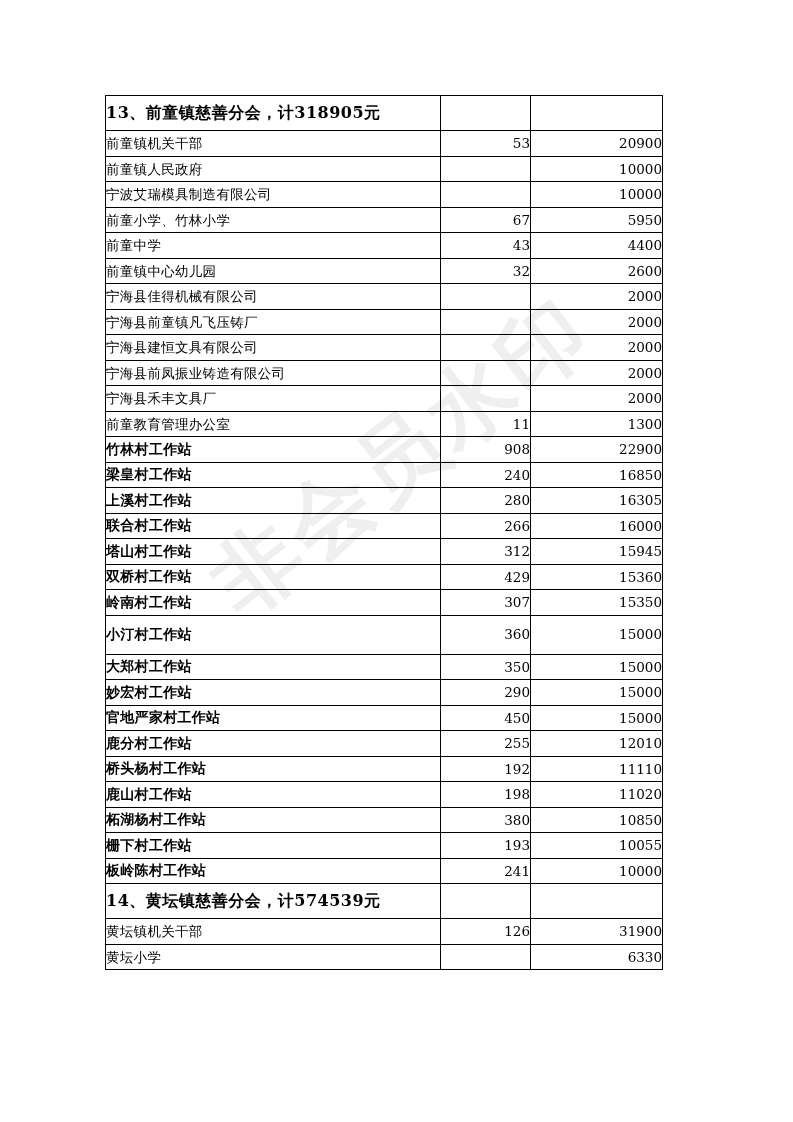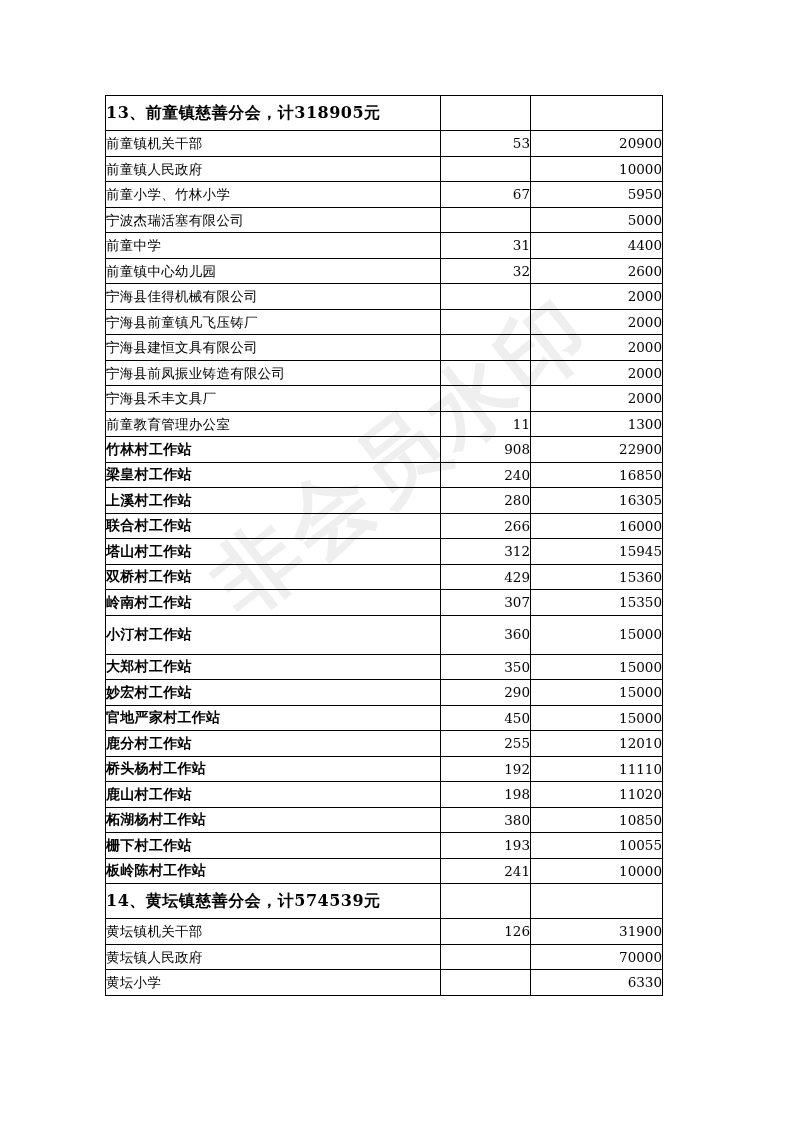--- a/index.html
+++ b/index.html
@@ -113,32 +113,32 @@
           <td class="cell-name">前童镇机关干部</td>
           <td class="cell-num">53</td>
           <td class="cell-num">20900</td>
         </tr>
         <tr class="normal">
           <td class="cell-name">前童镇人民政府</td>
           <td class="cell-num"></td>
           <td class="cell-num">10000</td>
         </tr>
         <tr class="normal">
+          <td class="cell-name">宁波艾瑞模具制造有限公司</td>
+          <td class="cell-num"></td>
+          <td class="cell-num">10000</td>
+        </tr>
+        <tr class="normal">
           <td class="cell-name">前童小学、竹林小学</td>
           <td class="cell-num">67</td>
           <td class="cell-num">5950</td>
         </tr>
         <tr class="normal">
-          <td class="cell-name">宁波杰瑞活塞有限公司</td>
-          <td class="cell-num"></td>
-          <td class="cell-num">5000</td>
-        </tr>
-        <tr class="normal">
           <td class="cell-name">前童中学</td>
-          <td class="cell-num">31</td>
+          <td class="cell-num">43</td>
           <td class="cell-num">4400</td>
         </tr>
         <tr class="normal">
           <td class="cell-name">前童镇中心幼儿园</td>
           <td class="cell-num">32</td>
           <td class="cell-num">2600</td>
         </tr>
         <tr class="normal">
           <td class="cell-name">宁海县佳得机械有限公司</td>
           <td class="cell-num"></td>
@@ -258,25 +258,20 @@
           <td class="cell-name">14、黄坛镇慈善分会，计574539元</td>
           <td class="cell-num"></td>
           <td class="cell-num"></td>
         </tr>
         <tr class="normal">
           <td class="cell-name">黄坛镇机关干部</td>
           <td class="cell-num">126</td>
           <td class="cell-num">31900</td>
         </tr>
         <tr class="normal">
-          <td class="cell-name">黄坛镇人民政府</td>
-          <td class="cell-num"></td>
-          <td class="cell-num">70000</td>
-        </tr>
-        <tr class="normal">
           <td class="cell-name">黄坛小学</td>
           <td class="cell-num"></td>
           <td class="cell-num">6330</td>
         </tr>
       </tbody>
   </table>
 
 </div>
 
 </body></html>

